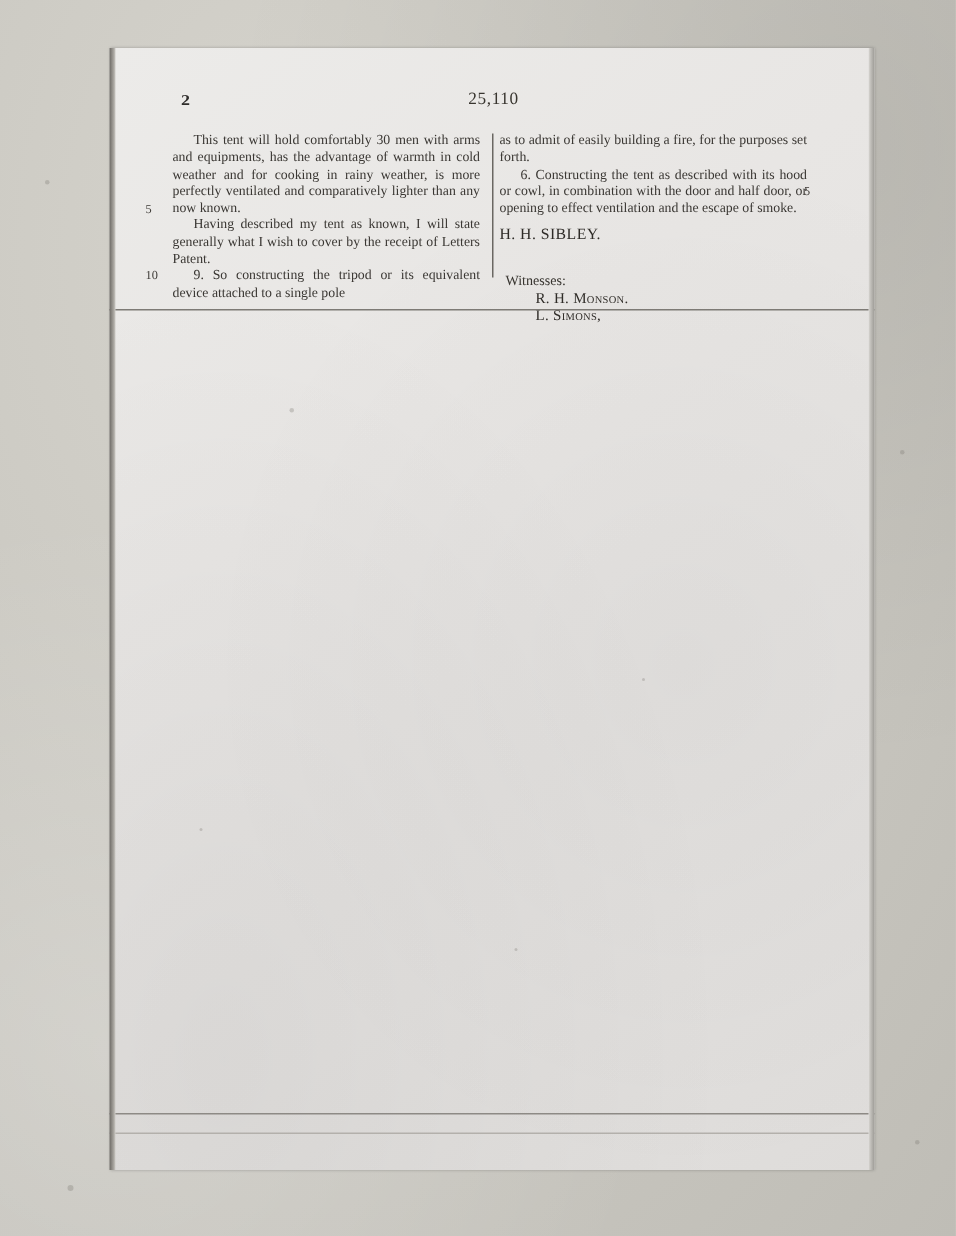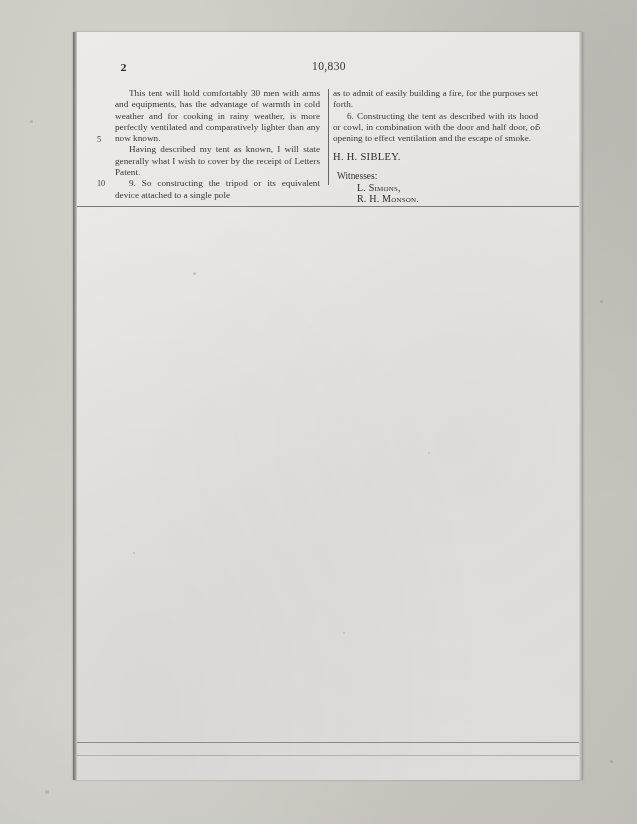--- a/index.html
+++ b/index.html
@@ -142,21 +142,21 @@
 
   .sig {
     margin-top: 7px;
     text-align: left;
     padding-right: 16px;
     font-size: 10.5px;
     letter-spacing: 0.3px;
     color: #2e2b27;
   }
   .witness-label {
-    margin-top: 8px;
+    margin-top: 20px;
     font-size: 9.4px;
     padding-left: 4px;
     color: #37342f;
   }
   .witness {
     font-size: 10px;
     padding-left: 24px;
     color: #2f2c28;
     letter-spacing: 0.2px;
   }
@@ -187,21 +187,21 @@
 <body>
 
 <div id="scan">
 
   <div id="sheet">
 
     <div id="textblock">
 
       <div class="headrow">
         <span class="sigmark">2</span>
-        <div class="patno">10,830</div>
+        <div class="patno">25,110</div>
       </div>
 
       <div id="columns">
 
         <div class="col left">
           <p class="para">
             <span class="linenum" style="top:45.5px">5</span>
             <span>This tent will hold comfortably 30 men with arms and equipments, has the advantage of warmth in cold weather and for cooking in rainy weather, is more perfectly ventilated and comparatively lighter than any now known.</span>
           </p>
           <p class="para">
@@ -218,22 +218,22 @@
         <div class="col right">
           <p class="para noindent">
             <span>as to admit of easily building a fire, for the purposes set forth.</span>
           </p>
           <p class="para">
             <span class="linenum" style="left:203px; top:11px;">5</span>
             <span>6. Constructing the tent as described with its hood or cowl, in combination with the door and half door, or opening to effect ventilation and the escape of smoke.</span>
           </p>
           <div class="sig">H. H. SIBLEY.</div>
           <div class="witness-label">Witnesses:</div>
+          <div class="witness smallcaps">R. H. Monson.</div>
           <div class="witness smallcaps">L. Simons,</div>
-          <div class="witness smallcaps">R. H. Monson.</div>
         </div>
 
       </div>
     </div>
 
     <div class="rule" id="rule-top"></div>
     <div class="rule" id="rule-bot"></div>
     <div class="rule" id="rule-bot2"></div>
 
     <span class="speck" style="left:120px; top:240px; width:3px; height:3px;"></span>

